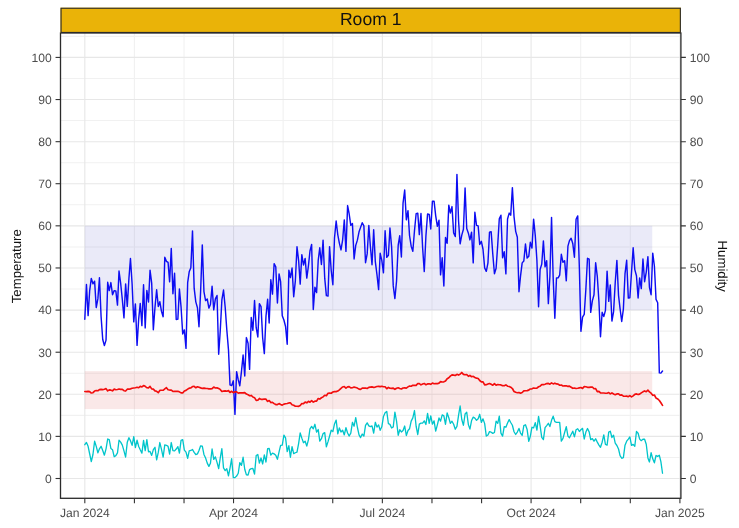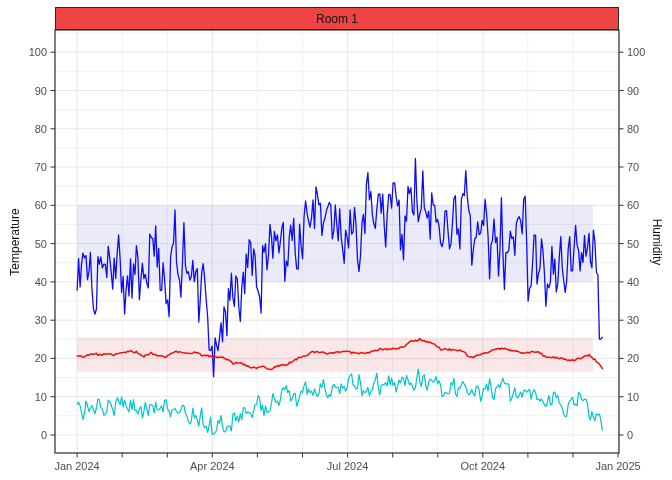--- a/index.html
+++ b/index.html
@@ -1,22 +1,22 @@
 <!DOCTYPE html>
 <html><head>
 <meta charset="utf-8">
 <style>
   html,body{margin:0;padding:0;background:#ffffff;}
   #canvas{position:relative;width:672px;height:480px;background:#ffffff;
           font-family:"Liberation Sans", sans-serif;overflow:hidden;}
   #chart-svg{position:absolute;left:0;top:0;}
   .strip{position:absolute;left:55px;top:7px;width:562px;height:21px;
-         background:#ef4444;border:1px solid #2b2b2b;
+         background:#eab308;border:1px solid #2b2b2b;
          display:flex;align-items:center;justify-content:center;
-         font-size:12px;color:#111111;}
+         font-size:16px;color:#111111;}
   .axis-title{position:absolute;font-size:12px;color:#111111;white-space:nowrap;}
   .axis-title.left{left:15px;top:242px;transform:translate(-50%,-50%) rotate(-90deg);}
   .axis-title.right{left:657px;top:242px;transform:translate(-50%,-50%) rotate(90deg);}
   text.ticklab{font-family:"Liberation Sans", sans-serif;font-size:11px;fill:#4d4d4d;}
 </style>
 </head>
 <body>
 
 <div id="canvas">
   <svg id="chart-svg" width="672" height="480">

